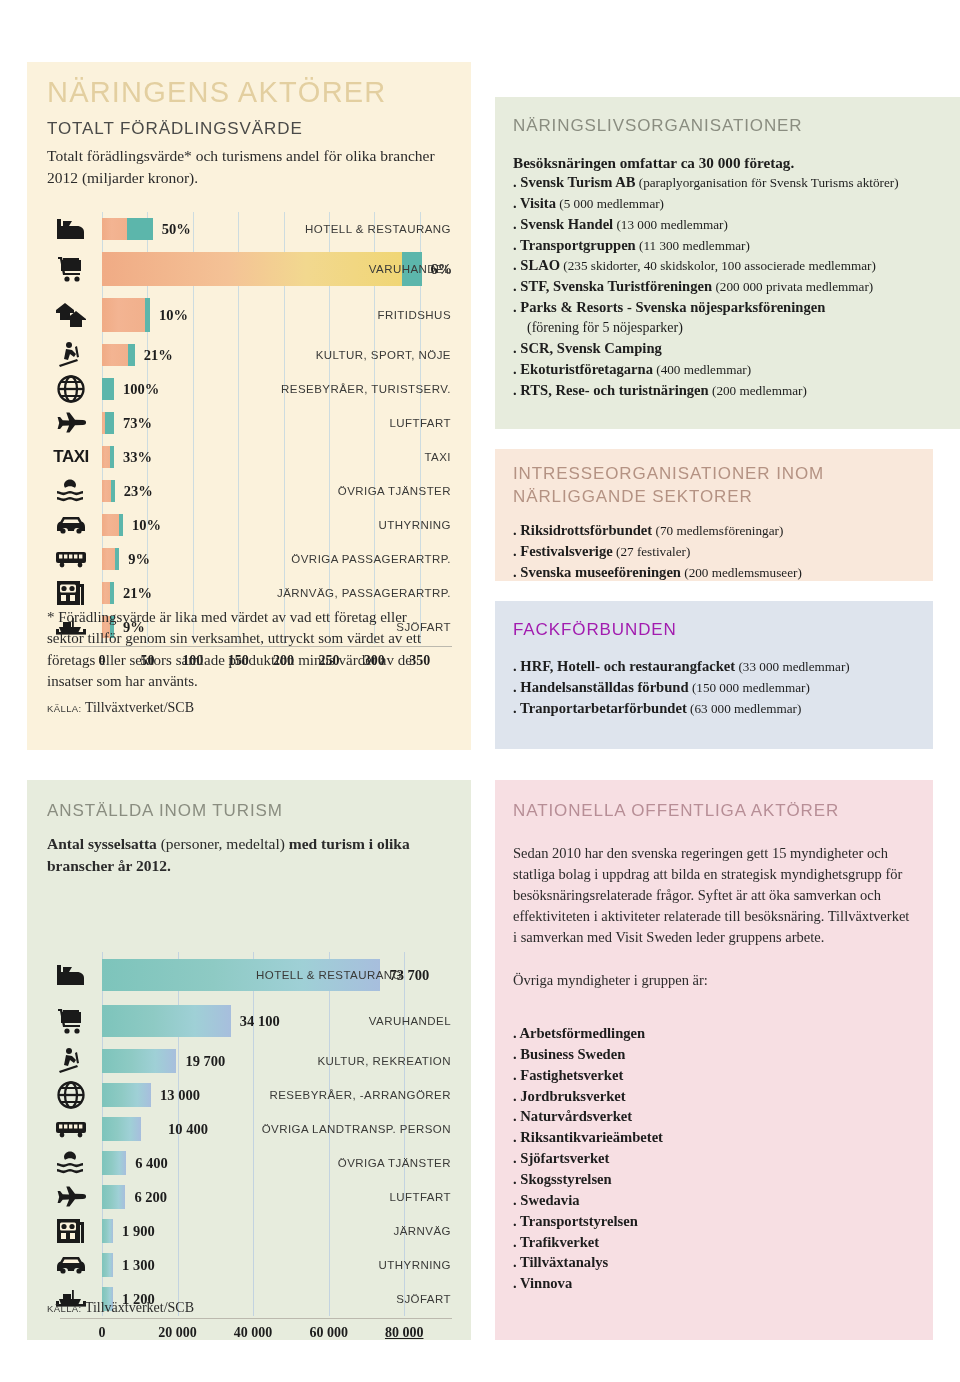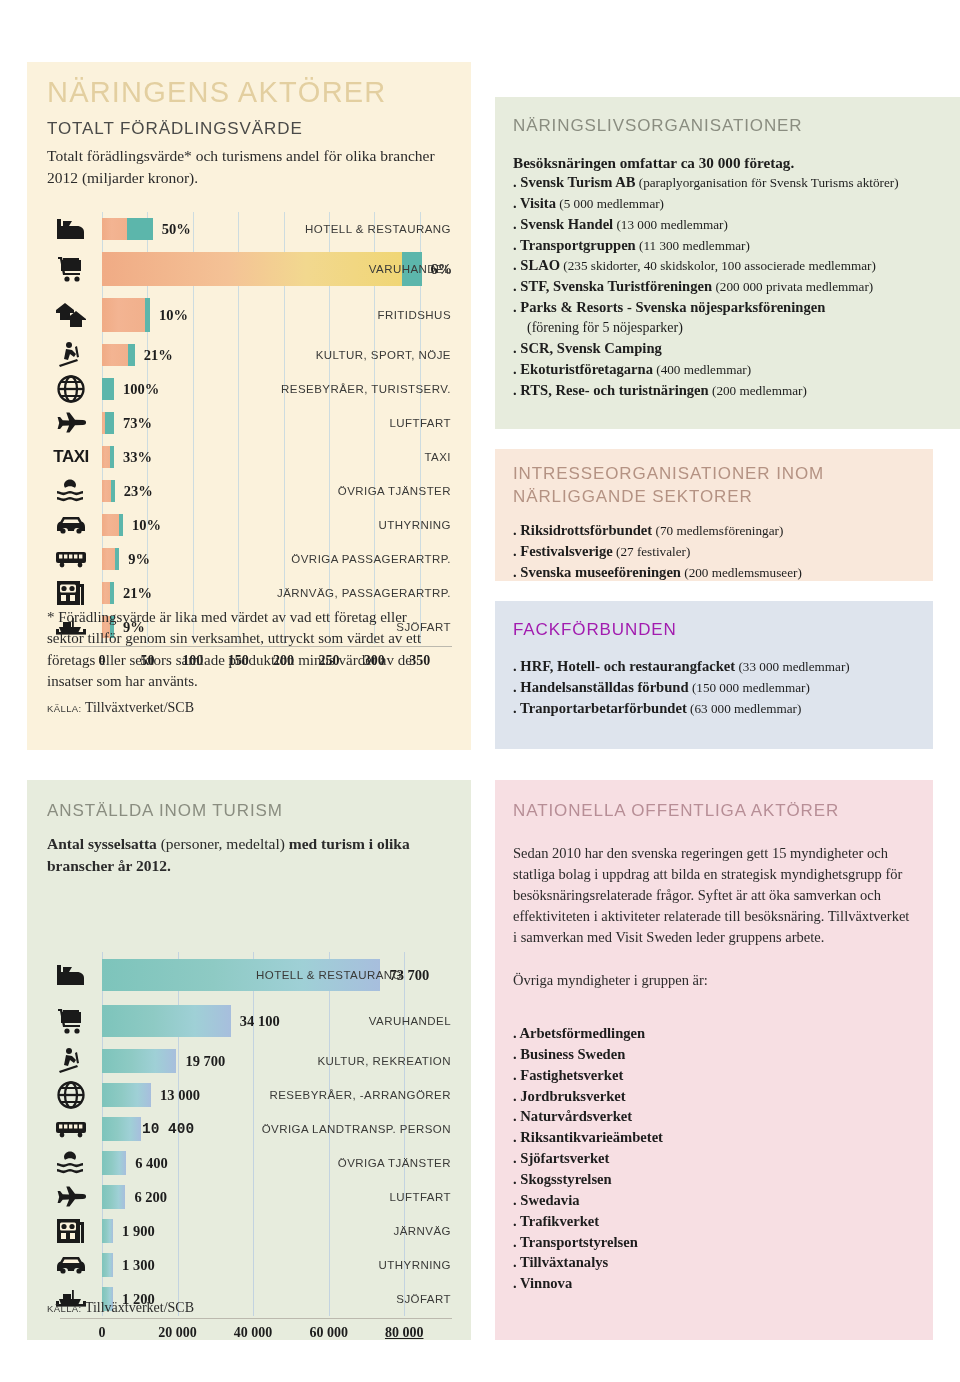--- a/index.html
+++ b/index.html
@@ -555,21 +555,21 @@
                 <rect x="14" y="4.5" width="3.4" height="4" fill="#fbf2dc"></rect>
                 <rect x="19" y="4.5" width="3.4" height="4" fill="#fbf2dc"></rect>
                 <rect x="24" y="4.5" width="3.4" height="4" fill="#fbf2dc"></rect>
                 <circle cx="7" cy="15" r="2.4" fill="#1a1a1a"></circle>
                 <circle cx="25" cy="15" r="2.4" fill="#1a1a1a"></circle>
               </svg>
             </span>
           </div>
           <div class="plot">
             <div class="bar2" style="left: 0px; width: 39.2889px;"></div>
-            <div class="numlabel" style="left: 40px; font-family: Liberation Mono, monospace;">10 400</div>
+            <div class="numlabel" style="left: 66px;">10 400</div>
             <div class="catlabel" style="right: 9px;">ÖVRIGA LANDTRANSP. PERSON</div>
           </div>
         </div>
         <div class="crow">
           <div class="icon-cell">
             <span style="display: flex;">
               <svg width="30" height="26" viewBox="0 0 30 26">
                 <path d="M8 7c0-3 2.6-5.5 6-5.5S20 4 20 7c0 1-.4 2-1 2.8-1.4-1-3.1-1.6-5-1.6s-3.6.6-5 1.6C8.4 9 8 8 8 7z" fill="#1a1a1a"></path>
                 <path d="M1 13c2.5 0 3.5 1.6 6.5 1.6S11.5 13 14 13s3.5 1.6 6.5 1.6S24.5 13 27 13v2.6c-2.5 0-3.5 1.6-6.5 1.6S17.5 15.6 14 15.6s-3.5 1.6-6.5 1.6S3.5 15.6 1 15.6z" fill="#1a1a1a"></path>
                 <path d="M1 19c2.5 0 3.5 1.6 6.5 1.6S11.5 19 14 19s3.5 1.6 6.5 1.6S24.5 19 27 19v2.6c-2.5 0-3.5 1.6-6.5 1.6S17.5 21.6 14 21.6s-3.5 1.6-6.5 1.6S3.5 21.6 1 21.6z" fill="#1a1a1a"></path>
@@ -674,20 +674,20 @@
     <ul class="blist" id="list-nationella" style="margin:32px 0 0 18px;">
         <li><span class="nm">. Arbetsförmedlingen</span></li>
         <li><span class="nm">. Business Sweden</span></li>
         <li><span class="nm">. Fastighetsverket</span></li>
         <li><span class="nm">. Jordbruksverket</span></li>
         <li><span class="nm">. Naturvårdsverket</span></li>
         <li><span class="nm">. Riksantikvarieämbetet</span></li>
         <li><span class="nm">. Sjöfartsverket</span></li>
         <li><span class="nm">. Skogsstyrelsen</span></li>
         <li><span class="nm">. Swedavia</span></li>
+        <li><span class="nm">. Transportstyrelsen</span></li>
         <li><span class="nm">. Trafikverket</span></li>
-        <li><span class="nm">. Transportstyrelsen</span></li>
         <li><span class="nm">. Tillväxtanalys</span></li>
         <li><span class="nm">. Vinnova</span></li>
       </ul>
   </div>
 
 </div>
 
 </body></html>

